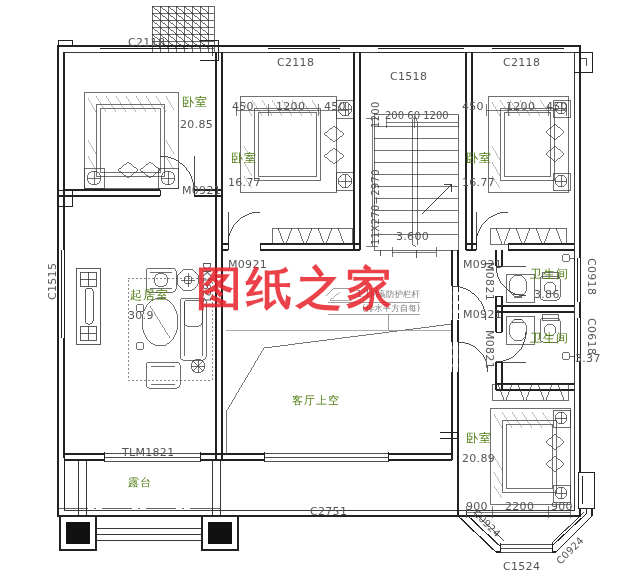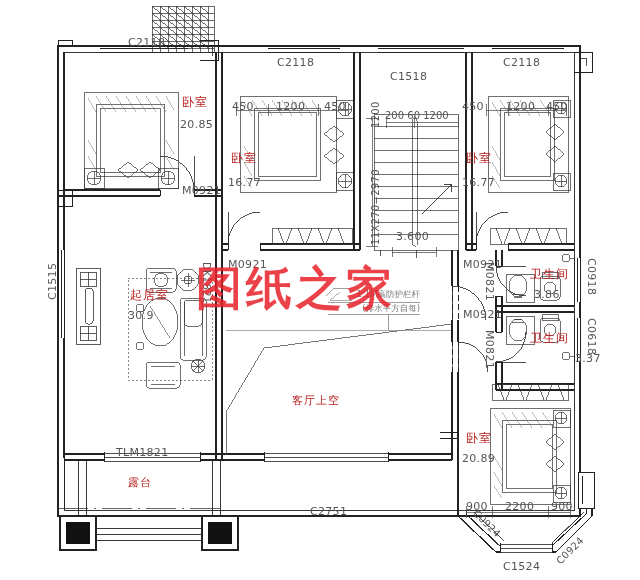--- a/index.html
+++ b/index.html
@@ -1,21 +1,21 @@
 <!DOCTYPE html>
 <html><head>
 <meta charset="utf-8">
 <style>
   html,body{margin:0;padding:0;background:#ffffff;}
   body{width:640px;height:580px;overflow:hidden;
        font-family:"DejaVu Sans","Liberation Sans",sans-serif;}
   #plan{position:relative;width:636px;height:580px;background:#fff;}
   svg{position:absolute;left:0;top:0;}
   .lbl{position:absolute;color:#555;font-size:11px;white-space:nowrap;letter-spacing:.3px;}
-  .cjk{font-size:12px;color:#b91c1c;letter-spacing:1px;}
+  .cjk{font-size:12px;color:#4d7c0f;letter-spacing:1px;}
   .cjk.big{font-size:11px;}
   .num{font-size:11px;color:#555;}
   .vert{transform-origin:left top;}
   .rot90{transform:rotate(-90deg);}
   .rot90cw{transform:rotate(90deg);}
   .rotdiag{transform:rotate(45deg);}
   .rotdiagn{transform:rotate(-45deg);}
   #watermark{position:absolute;left:196px;top:258px;
      font-size:46px;color:#e8202a;font-weight:bold;letter-spacing:4px;
      font-family:"DejaVu Sans","Liberation Sans",sans-serif;
@@ -385,21 +385,21 @@
 <div class="lbl" style="left:503px;top:560px;">C1524</div>
 <div class="lbl rotdiag" style="left:470px;top:518px;font-size:10px;">C0924</div>
 <div class="lbl rotdiagn" style="left:553px;top:545px;font-size:10px;">C0924</div>
 
 <div class="lbl" style="left:182px;top:184px;">M0921</div>
 <div class="lbl" style="left:228px;top:258px;">M0921</div>
 <div class="lbl" style="left:463px;top:258px;">M0921</div>
 <div class="lbl" style="left:463px;top:308px;">M0921</div>
 <div class="lbl vert rot90cw" style="left:496px;top:262px;">M0821</div>
 <div class="lbl vert rot90cw" style="left:496px;top:330px;">M0821</div>
-<div class="lbl" style="left:116px;top:446px;">TLM1821</div>
+<div class="lbl" style="left:122px;top:446px;">TLM1821</div>
 <div class="lbl vert rot90cw" style="left:212px;top:262px;font-size:10px;">DK1821</div>
 
 <div class="lbl cjk" style="left:182px;top:94px;">卧室</div>
 <div class="lbl num" style="left:180px;top:118px;">20.85</div>
 
 <div class="lbl cjk" style="left:231px;top:150px;">卧室</div>
 <div class="lbl num" style="left:228px;top:176px;">16.77</div>
 
 <div class="lbl cjk" style="left:466px;top:150px;">卧室</div>
 <div class="lbl num" style="left:462px;top:176px;">16.77</div>

